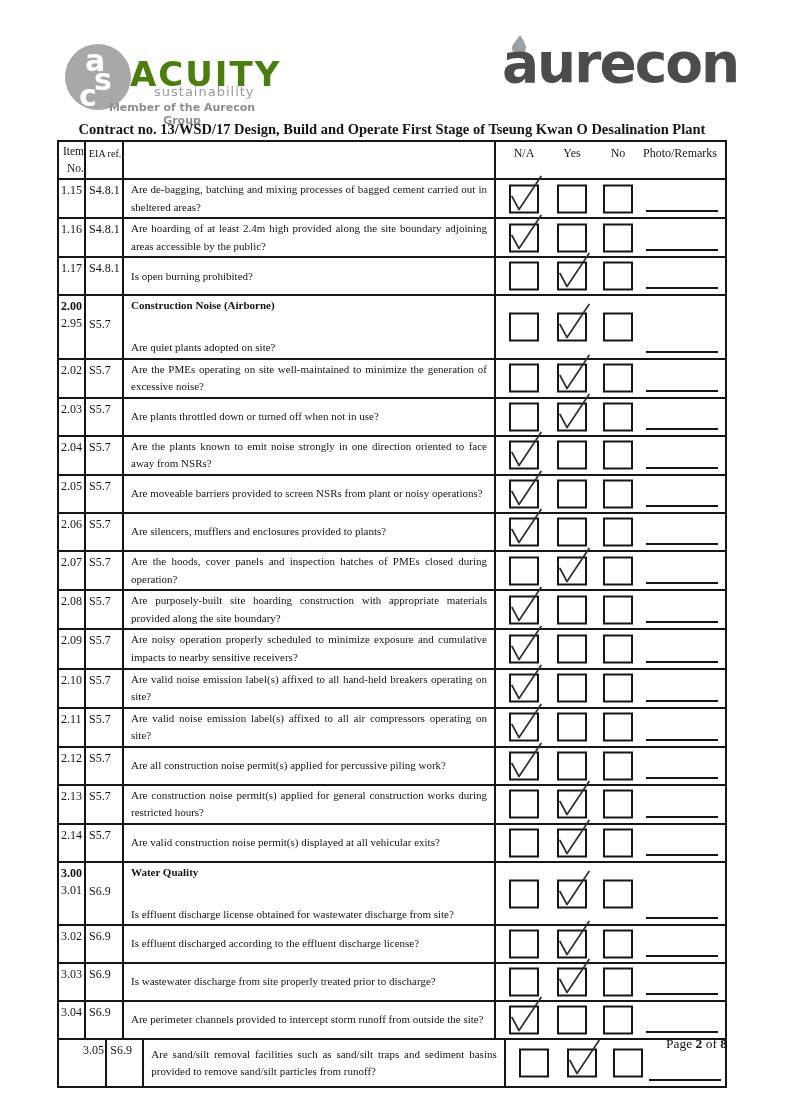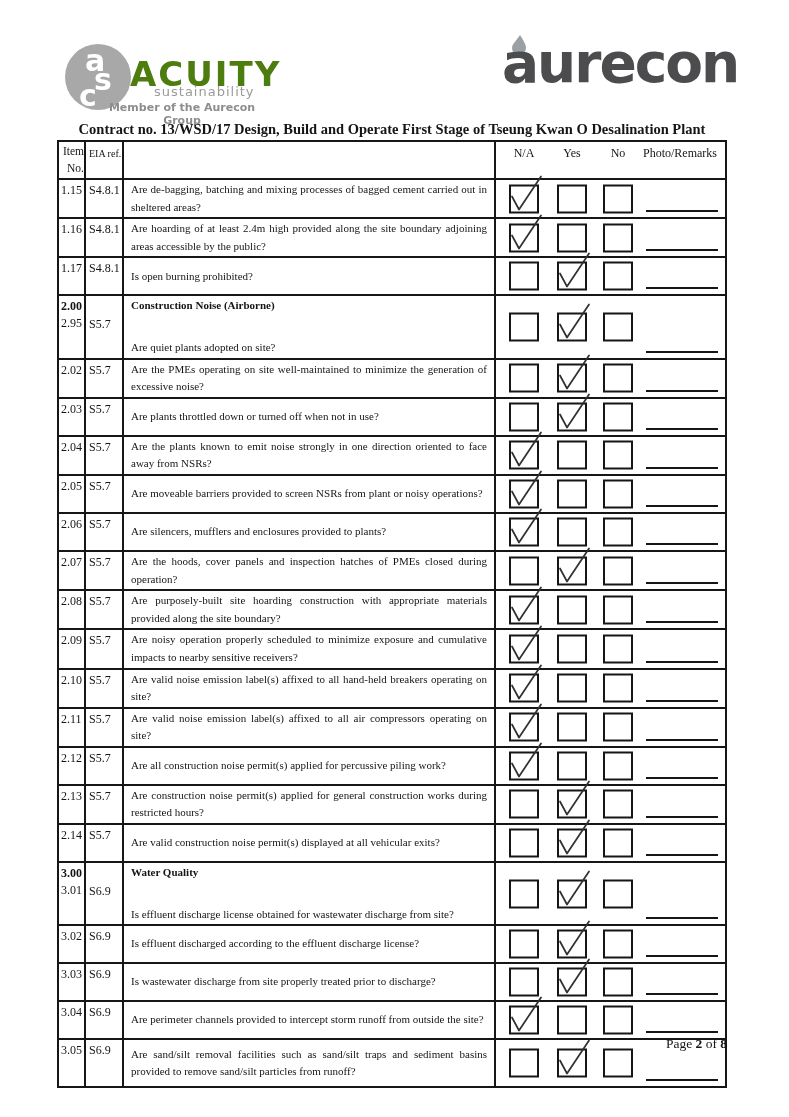--- a/index.html
+++ b/index.html
@@ -21,21 +21,21 @@
                 font-weight:bold;font-size:55px;line-height:1;letter-spacing:-2px;color:#4c4c4f;}
   .aurecon-drop{position:absolute;left:9px;top:-1px;}
 
   
   .doc-title{position:absolute;left:50px;top:121px;width:684px;text-align:center;
              font-weight:bold;font-size:14.5px;}
 
   
   .tbl{position:absolute;left:57px;top:140px;width:670px;border:2px solid #161616;box-sizing:border-box;}
   .row{display:flex;border-bottom:2px solid #161616;min-height:38px;box-sizing:border-box;}
-  .row:last-child{border-bottom:none;min-height:46px;}
+  .row:last-child{border-bottom:none;min-height:46px;margin-left:22px;}
   .cell{box-sizing:border-box;}
   .c-item{width:27px;border-right:2px solid #161616;font-size:12px;padding:2px 0 2px 2px;
           display:flex;flex-direction:column;line-height:17px;}
   .c-ref{width:38px;border-right:2px solid #161616;font-size:12px;padding:2px 0 2px 3px;line-height:17px;}
   .c-q{width:372px;border-right:2px solid #161616;font-size:11px;padding:1px 7px 1px 7px;
        display:flex;flex-direction:column;justify-content:center;}
   .q-text{text-align:justify;line-height:1.6;}
   .section-title{font-weight:bold;line-height:1.6;}
   .section-no{font-weight:bold;}
   .section-row .c-q{justify-content:flex-start;gap:24px;}

